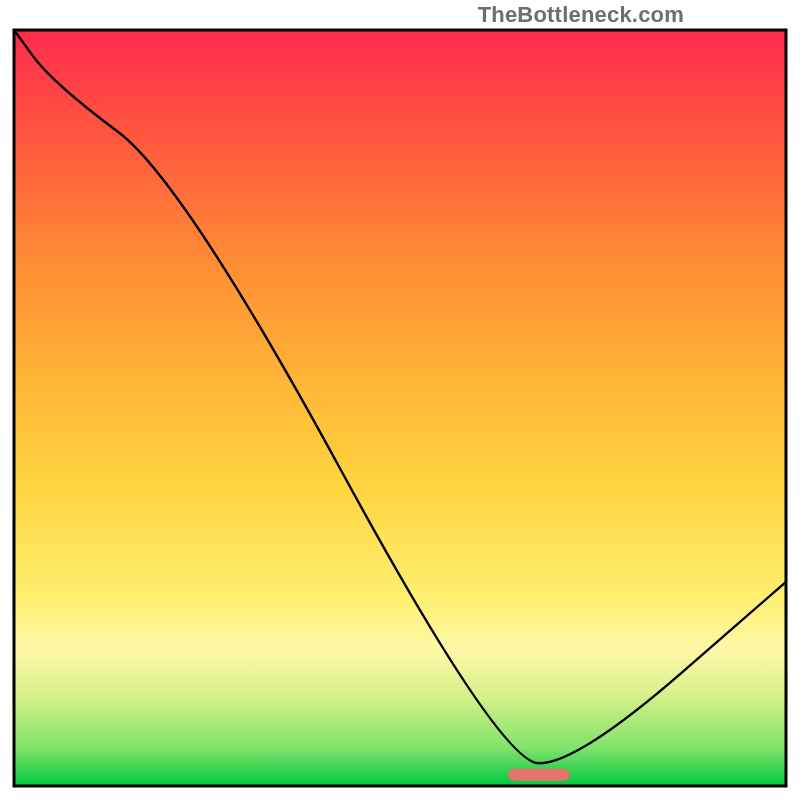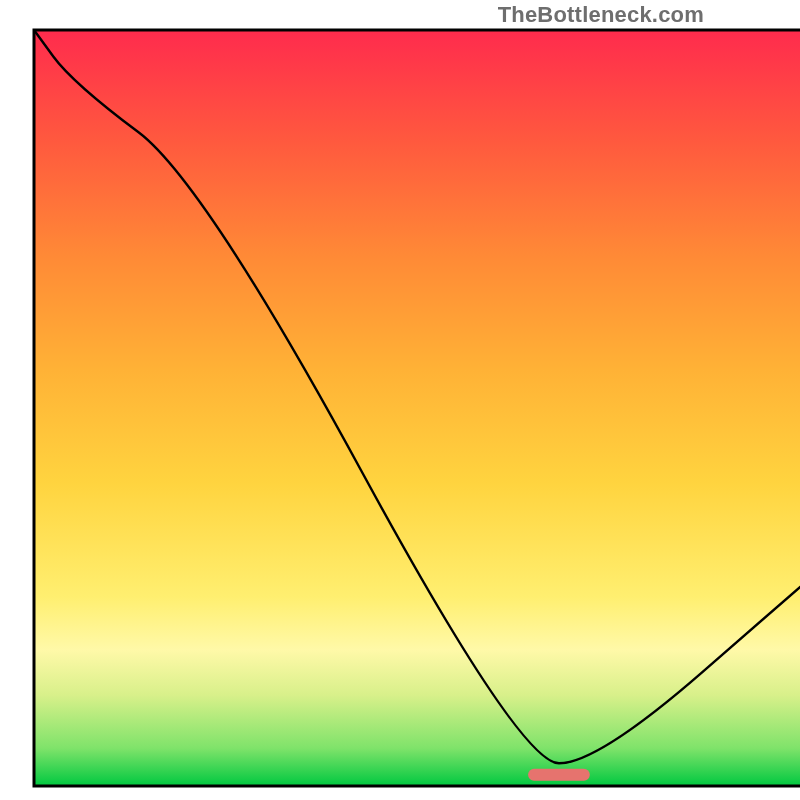--- a/index.html
+++ b/index.html
@@ -8,21 +8,20 @@
     width: 800px;
     height: 800px;
     overflow: hidden;
     font-family: Arial, Helvetica, sans-serif;
     background: #ffffff;
   }
   .canvas-wrap {
     position: relative;
     width: 692px;
     height: 800px;
-    padding-left: 20px;
   }
   svg {
     display: block;
   }
   .watermark {
     position: absolute;
     top: 2px;
     right: 8px;
     font-size: 22px;
     font-weight: 600;

